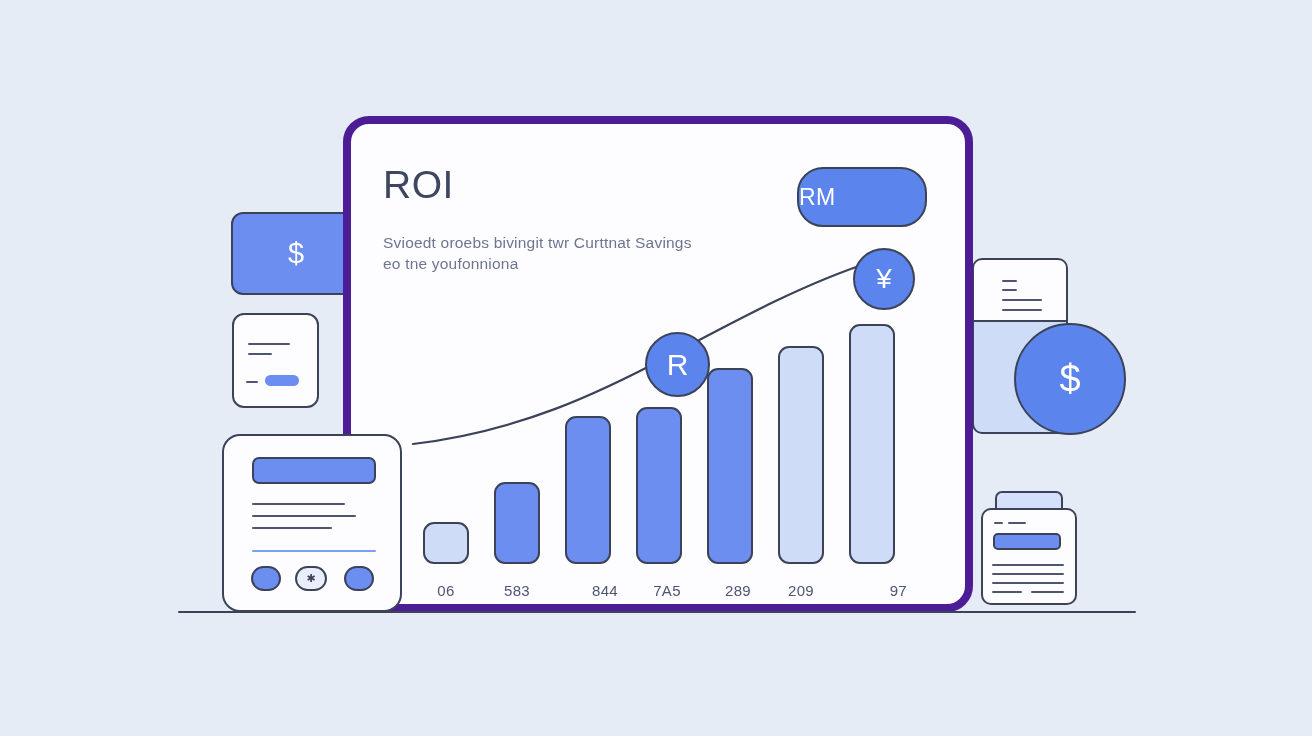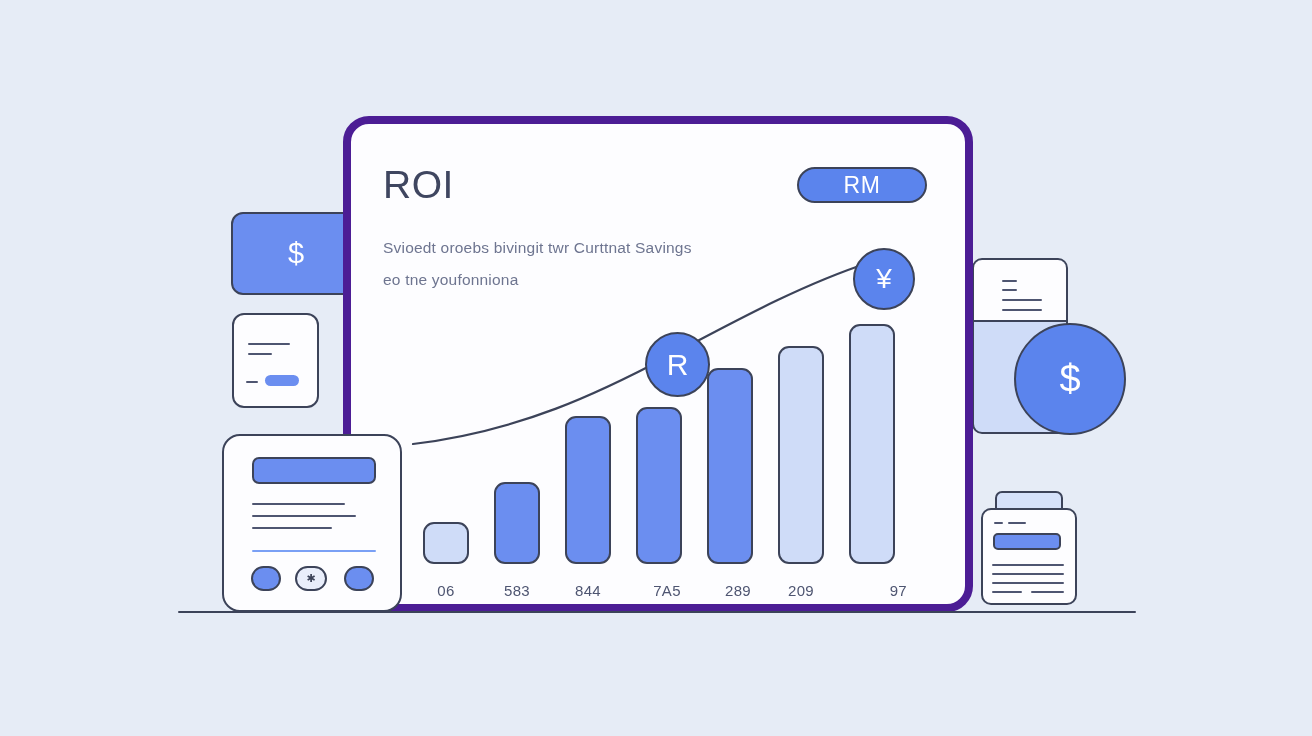--- a/index.html
+++ b/index.html
@@ -52,37 +52,36 @@
     font-weight: 400;
     letter-spacing: 0.5px;
     color: #3f4660;
   }
   .dash-sub {
     position: absolute;
     left: 32px;
     top: 108px;
     width: 330px;
     font-size: 15.5px;
-    line-height: 32px;
+    line-height: 21px;
     color: #6e7590;
     letter-spacing: 0.2px;
   }
   .pill-badge {
     position: absolute;
     right: 38px;
     top: 43px;
     width: 130px;
-    height: 36px;
+    height: 60px;
     background: #5b84ed;
     border: 2px solid #3c4359;
     border-radius: 26px;
     box-sizing: border-box;
     display: flex;
     align-items: center;
-    justify-content: center;
     color: #ffffff;
     font-size: 23px;
     letter-spacing: 0.5px;
   }
 
   
   .bars {
     position: absolute;
     left: 0;
     top: 0;
@@ -359,21 +358,21 @@
     <div class="pill-badge">
       <span>RM</span>
     </div>
 
     <div class="bars" id="bars-layer">
         <div class="bar light" style="left: 72px; width: 46px; height: 42px;"></div>
         <div class="bar-label" style="left: 60px; width: 70px;">06</div>
         <div class="bar solid" style="left: 143px; width: 46px; height: 82px;"></div>
         <div class="bar-label" style="left: 131px; width: 70px;">583</div>
         <div class="bar solid" style="left: 214px; width: 46px; height: 148px;"></div>
-        <div class="bar-label" style="left: 202px; width: 70px;">844</div>
+        <div class="bar-label" style="left: 219px; width: 70px;">844</div>
         <div class="bar solid" style="left: 285px; width: 46px; height: 157px;"></div>
         <div class="bar-label" style="left: 281px; width: 70px;">7A5</div>
         <div class="bar solid" style="left: 356px; width: 46px; height: 196px;"></div>
         <div class="bar-label" style="left: 352px; width: 70px;">289</div>
         <div class="bar light" style="left: 427px; width: 46px; height: 218px;"></div>
         <div class="bar-label" style="left: 415px; width: 70px; margin-top: 36px;">209</div>
         <div class="bar light" style="left: 498px; width: 46px; height: 240px;"></div>
         <div class="bar-label" style="left: 486px; width: 70px; text-align: right;">97</div>
       </div>
 

